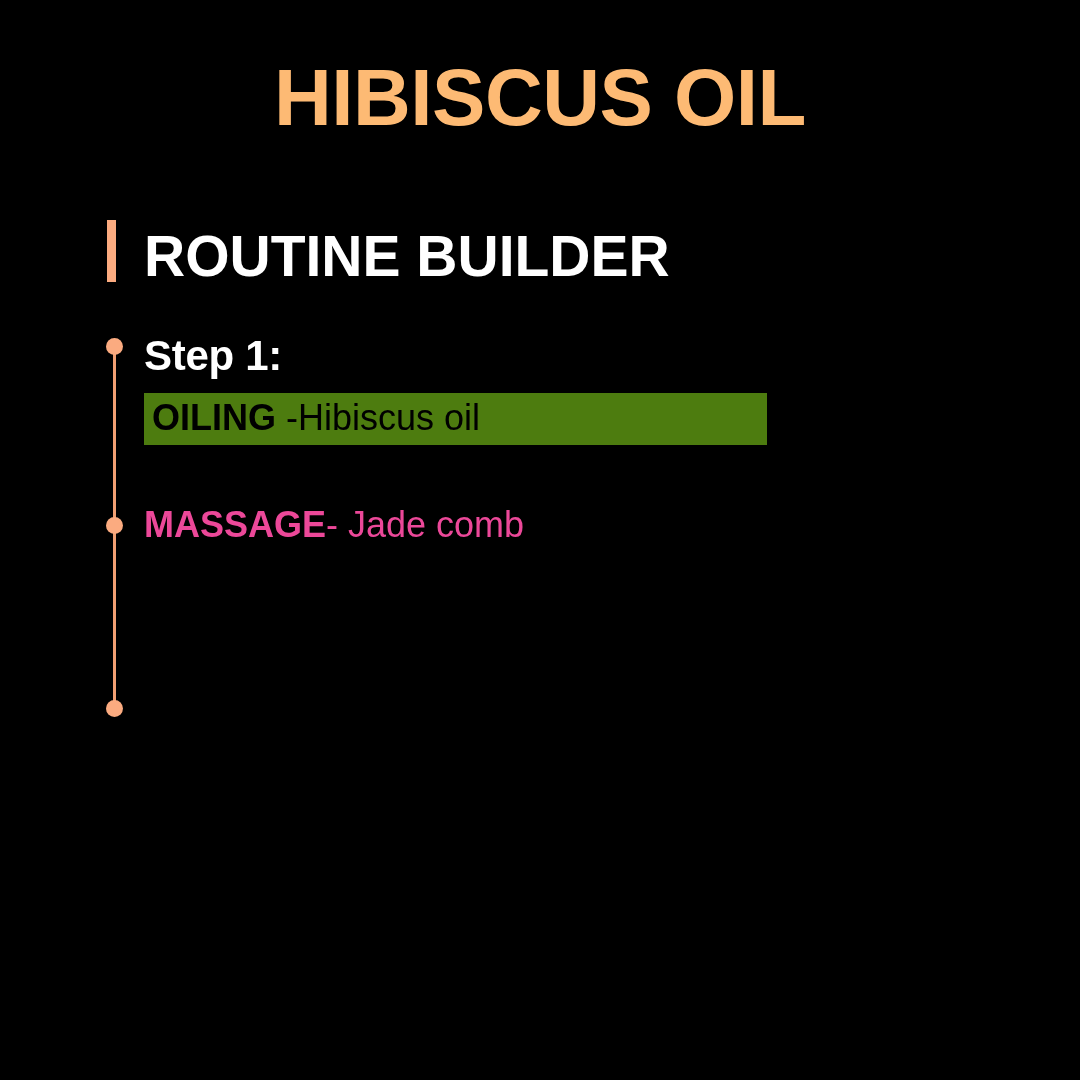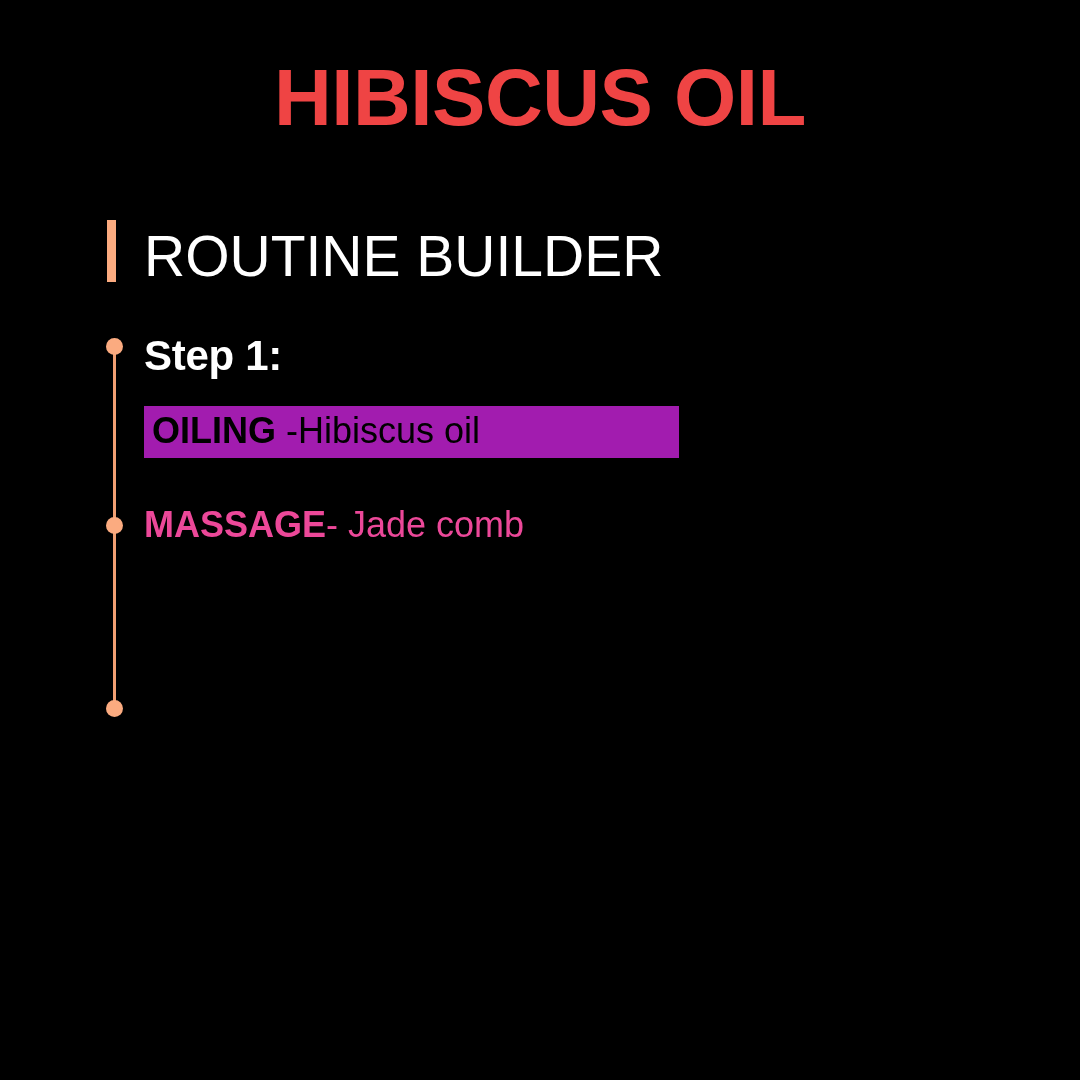--- a/index.html
+++ b/index.html
@@ -17,21 +17,21 @@
     -webkit-font-smoothing: antialiased;
   }
 
   
   .title {
     position: absolute;
     left: 0;
     right: 0;
     top: 58px;
     text-align: center;
-    color: #ef4444;
+    color: #fdba74;
     font-family: "Liberation Sans", sans-serif;
     font-weight: bold;
     font-size: 80px;
     letter-spacing: -0.5px;
     line-height: 1;
     white-space: nowrap;
   }
 
   
   .section-head {
@@ -44,21 +44,21 @@
   }
   .accent-bar {
     width: 9px;
     height: 62px;
     background: #fbab80;
     flex: 0 0 auto;
   }
   .section-title {
     color: #ffffff;
     font-family: "Liberation Sans", sans-serif;
-    font-weight: normal;
+    font-weight: bold;
     font-size: 57px;
     letter-spacing: 0px;
     line-height: 1;
     white-space: nowrap;
     margin-top: 12px;
   }
 
   
   .timeline-line {
     position: absolute;
@@ -110,26 +110,26 @@
   .step-detail .lead {
     font-weight: bold;
   }
   .step-detail .rest {
     font-weight: normal;
   }
 
   
   .detail-highlight {
     display: inline-block;
-    background: #a21caf;
+    background: #4d7c0f;
     color: #000000;
-    width: 535px;
+    width: 623px;
     box-sizing: border-box;
     padding: 5px 8px 7px 8px;
-    margin-top: 28px;
+    margin-top: 15px;
   }
   .detail-highlight .lead,
   .detail-highlight .rest { color: #000000; }
 
   .step-2 .step-detail { padding-left: 0px; }
   .step-3 .step-detail { padding-left: 3px; }
 </style>
 </head>
 <body>
 

